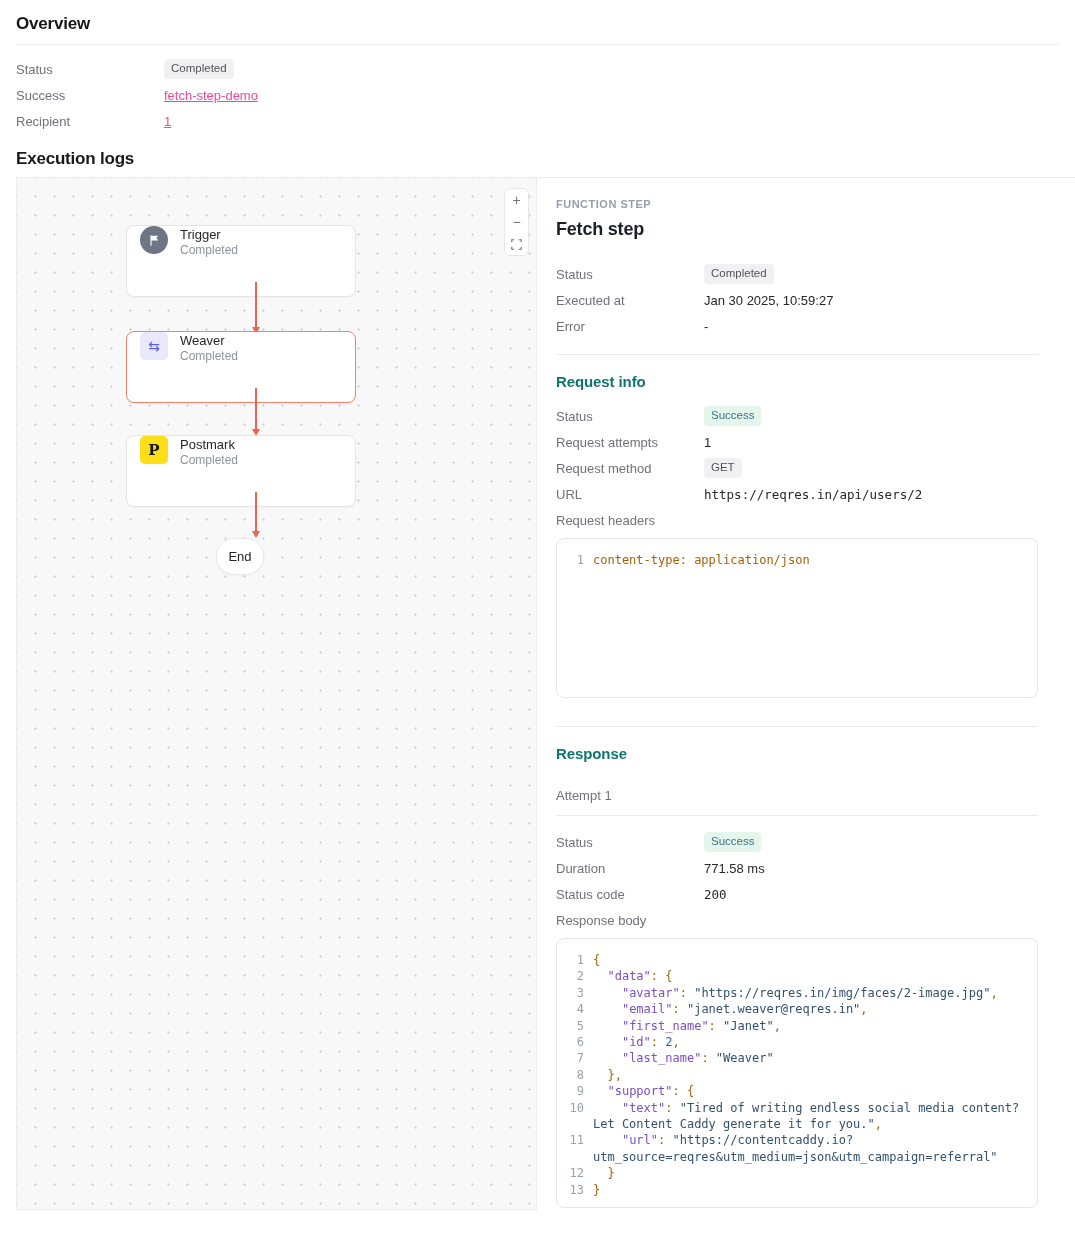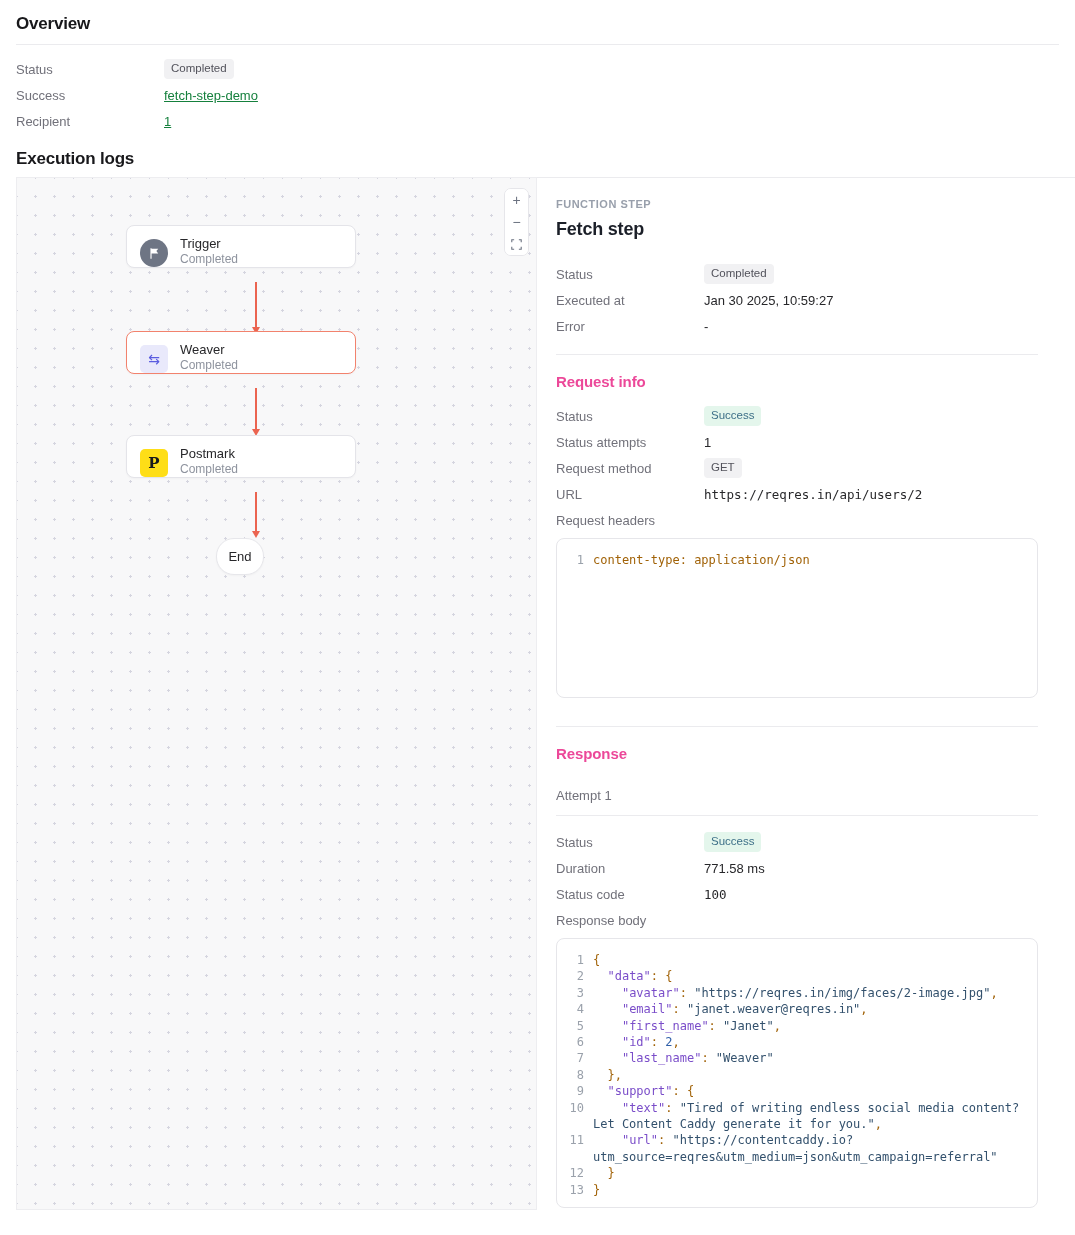--- a/index.html
+++ b/index.html
@@ -10,34 +10,34 @@
   .overview { padding:14px 16px 0 16px; }
   .h1 { font-size:17px; font-weight:700; color:#18181b; letter-spacing:-0.2px; }
   .overview .rule { border:none; border-top:1px solid #ebebee; margin:10px 0 14px 0; }
   .field { display:flex; align-items:center; min-height:20px; margin-bottom:6px; }
   .field .lbl { flex:0 0 148px; font-size:13px; color:#71717a; }
   .field .val { font-size:13px; color:#27272a; display:flex; align-items:center; gap:7px; }
   .badge { display:inline-block; font-size:11.5px; line-height:1; padding:4px 7px;
     border-radius:4px; background:#f1f1f3; color:#52525b; }
   .badge.success { background:#e4f6ec; color:#3e7088; }
   .mono-val { font-family:"DejaVu Sans Mono", monospace; font-size:12.5px; color:#3f3f46; }
-  a.link { color:#15803d; text-decoration:underline; font-size:13px; cursor:pointer; }
+  a.link { color:#ec4899; text-decoration:underline; font-size:13px; cursor:pointer; }
   .copy-btn { display:inline-flex; cursor:pointer; color:#9ca3af; }
   .exec-title { padding:12px 16px 8px 16px; }
 
   
   .main { display:flex; margin:0 0 0 16px; height:1033px; }
 
   
   .canvas { position:relative; width:521px; height:100%; flex:none;
     background-color:#f8f8f9; border:1px solid #ededf0;
     background-image:radial-gradient(#d5d5df 1.1px, transparent 1.2px);
     background-size:19px 19px; background-position:9px 9px; overflow:hidden; }
-  .node { position:absolute; left:109px; width:230px; height:43px; background:#ffffff;
-    border:1px solid #e4e4e9; border-radius:8px; display:flex; align-items:flex-end;
+  .node { position:absolute; left:109px; width:230px; height:72px; background:#ffffff;
+    border:1px solid #e4e4e9; border-radius:8px; display:flex; align-items:flex-start;
     gap:12px; padding-left:13px; cursor:pointer;
     box-shadow:0 1px 2px rgba(20,20,40,0.03); }
   .node.selected { border:1.5px solid #f2826d; }
   .node .nt { font-size:13px; font-weight:500; color:#27272a; line-height:17px; }
   .node .ns { font-size:12px; color:#8e939e; line-height:15px; }
   .icon-circle { width:28px; height:28px; border-radius:50%; background:#6e7584;
     display:flex; align-items:center; justify-content:center; flex:none; }
   .icon-square { width:28px; height:28px; border-radius:5px; display:flex;
     align-items:center; justify-content:center; flex:none; }
   .icon-fetch { background:#e9e9fb; color:#5a5ce0; font-size:14px; line-height:1; }
@@ -57,21 +57,21 @@
   .zoom-btn { height:22px; display:flex; align-items:center; justify-content:center;
     color:#6b7280; font-size:14px; cursor:pointer; background:#fff; border:none; }
 
   
   .panel { flex:1; border-top:1px solid #ebebee; padding:20px 37px 0 19px; }
   .eyebrow { font-size:11px; font-weight:700; letter-spacing:0.5px; color:#989fab; }
   .h2 { font-size:18px; font-weight:700; color:#1b1f28; margin-top:9px;
     letter-spacing:-0.2px; }
   .panel .group { margin-top:24px; }
   .panel .rule { border:none; border-top:1px solid #ebebee; margin:18px 0; }
-  .h3 { font-size:15px; font-weight:700; color:#ec4899; letter-spacing:-0.1px;
+  .h3 { font-size:15px; font-weight:700; color:#0f766e; letter-spacing:-0.1px;
     margin-bottom:16px; }
   .attempt { font-size:13px; color:#71717a; margin:26px 0 0 0; }
   .rule-thin { border:none; border-top:1px solid #ebebee; margin:12px 0 16px 0; }
 
   
   .code-box { border:1px solid #e6e6ea; border-radius:8px; background:#ffffff;
     padding:13px 10px; margin-top:8px; overflow:hidden; }
   .code-box.headers { height:160px; }
   .code-box.body { height:270px; }
   .code-line { display:flex; font-family:"DejaVu Sans Mono", monospace;
@@ -190,21 +190,21 @@
     <hr class="rule">
 
     <div class="h3">Request info</div>
     <div class="field">
       <span class="lbl">Status</span>
       <span class="val">
           <span class="badge success">Success</span>
         </span>
     </div>
     <div class="field">
-      <span class="lbl">Status attempts</span>
+      <span class="lbl">Request attempts</span>
       <span class="val">1</span>
     </div>
     <div class="field">
       <span class="lbl">Request method</span>
       <span class="val">
           <span class="badge">GET</span>
         </span>
     </div>
     <div class="field">
       <span class="lbl">URL</span>
@@ -231,21 +231,21 @@
       <span class="val">
           <span class="badge success">Success</span>
         </span>
     </div>
     <div class="field">
       <span class="lbl">Duration</span>
       <span class="val">771.58 ms</span>
     </div>
     <div class="field">
       <span class="lbl">Status code</span>
-      <span class="val mono-val" style="font-size:12.5px; color:#27272a;">100</span>
+      <span class="val mono-val" style="font-size:12.5px; color:#27272a;">200</span>
     </div>
     <div class="field" style="margin-bottom:0;">
       <span class="lbl">Response body</span>
     </div>
     <div class="code-box body">
         <div class="code-line">
           <span class="ln">1</span>
           <span class="code"><span class="tk-p">{</span></span>
         </div>
         <div class="code-line">

